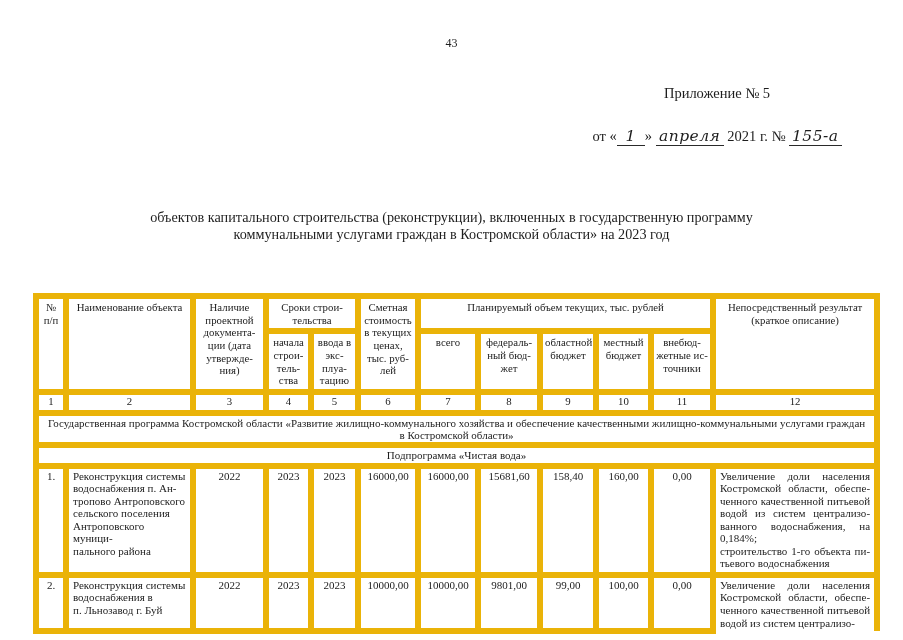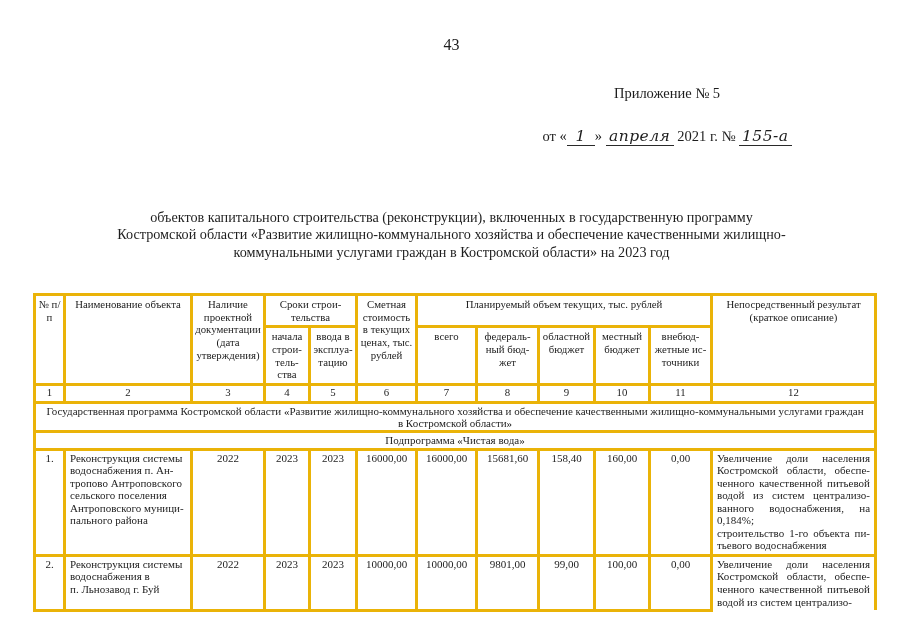--- a/index.html
+++ b/index.html
@@ -1,35 +1,35 @@
 <!DOCTYPE html>
 <html><head>
 <meta charset="utf-8">
 <style>
   html,body{margin:0;padding:0;background:#ffffff;}
   body{
     width:903px;height:640px;position:relative;overflow:hidden;
     font-family:"Liberation Serif", serif;color:#1d1d1d;
   }
-  .page-num{position:absolute;top:36px;left:0;width:100%;text-align:center;font-size:16px;}
-  .appendix-block{position:absolute;top:85px;left:518px;width:298px;text-align:center;
+  .page-num{position:absolute;top:36px;left:0;width:100%;text-align:center;font-size:12px;}
+  .appendix-block{position:absolute;top:85px;left:568px;width:298px;text-align:center;
     font-size:14.5px;line-height:1.22;}
   .appendix-title{margin-bottom:25px;}
   .date-line{white-space:nowrap;margin-top:1px;}
   .hw{font-style:italic;font-family:"DejaVu Serif", serif;font-size:15.5px;letter-spacing:0.5px;}
   .uline{display:inline-block;border-bottom:1px solid #2a2a2a;text-align:center;
     line-height:1;padding:0 3px 1px;}
   .uline-day{min-width:22px;}
   .uline-month{min-width:62px;}
   .uline-number{min-width:40px;}
   .title-block{position:absolute;top:209px;left:30px;width:843px;text-align:center;
     font-size:14.2px;line-height:1.22;}
   .doc-table{position:absolute;top:293px;left:33px;width:841px;
     border-collapse:collapse;table-layout:fixed;}
-  .doc-table td{border:3px solid #eab308;vertical-align:top;padding:1px 4px 2px;
+  .doc-table td{border:6px solid #eab308;vertical-align:top;padding:1px 4px 2px;
     font-size:11px;line-height:1.14;overflow:hidden;}
   tr.hdr td{text-align:center;font-size:10.8px;line-height:1.17;padding:2px 2px;}
   tr.hdr-a{height:28px;}
   tr.hdr-b{height:50px;}
   tr.numrow td{text-align:center;font-size:10.8px;height:14px;padding:0 2px 1px;line-height:1.25;}
   tr.section td{text-align:center;white-space:pre-line;font-size:11px;line-height:1.12;padding:1px 4px;}
   tr.row-obj-1{height:94px;}
   tr.row-obj-2{height:50px;}
   .ctr{text-align:center;}
   .prewrap{white-space:pre-line;}
@@ -48,21 +48,20 @@
     <div class="appendix-title">Приложение № 5</div>
     <div class="date-line"><span>от «</span><span class="hw uline uline-day">1</span><span>»</span>
       <span class="hw uline uline-month">апреля</span>
       <span>2021 г. №</span>
       <span class="hw uline uline-number">155-а</span>
     </div>
   </div>
 
   <div class="title-block">
     <div>объектов капитального строительства (реконструкции), включенных в государственную программу</div>
-    <div>Костромской области «Развитие жилищно-коммунального хозяйства и обеспечение качественными жилищно-</div>
     <div>коммунальными услугами граждан в Костромской области» на 2023 год</div>
   </div>
 
   <table class="doc-table">
     <colgroup>
       <col style="width:30px">
         <col style="width:127px">
         <col style="width:73px">
       <col style="width:45px">
         <col style="width:47px">

